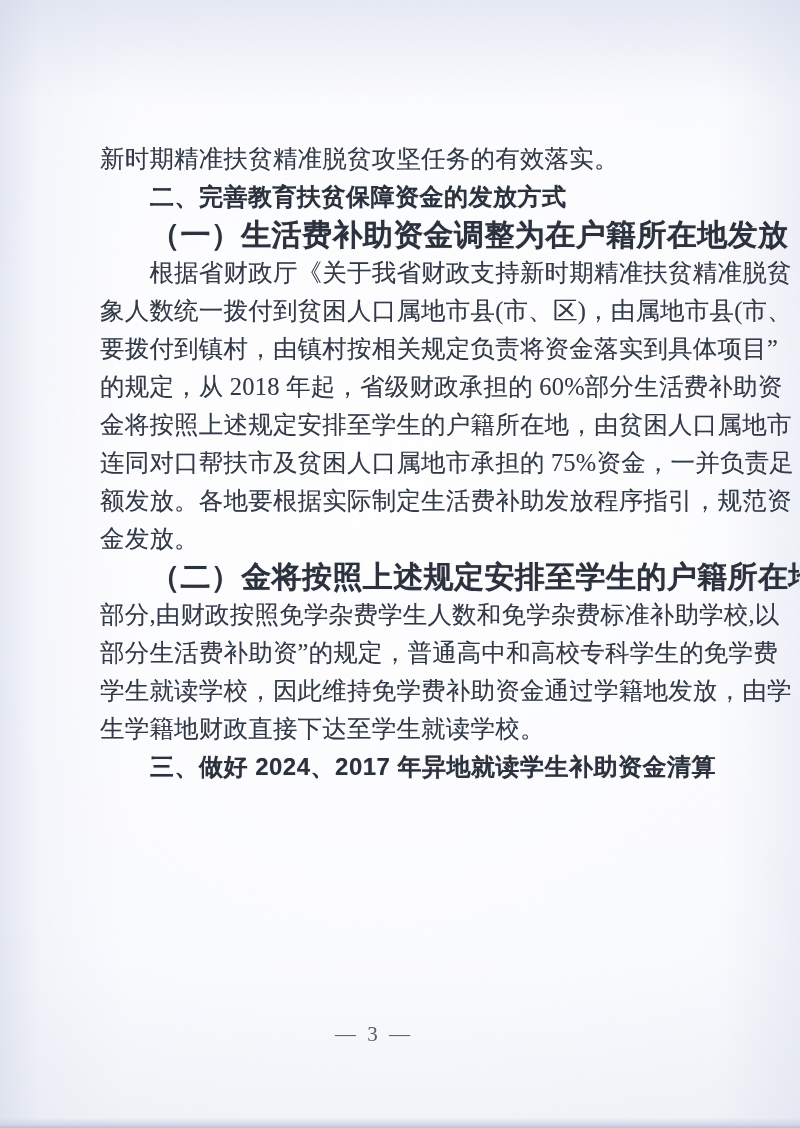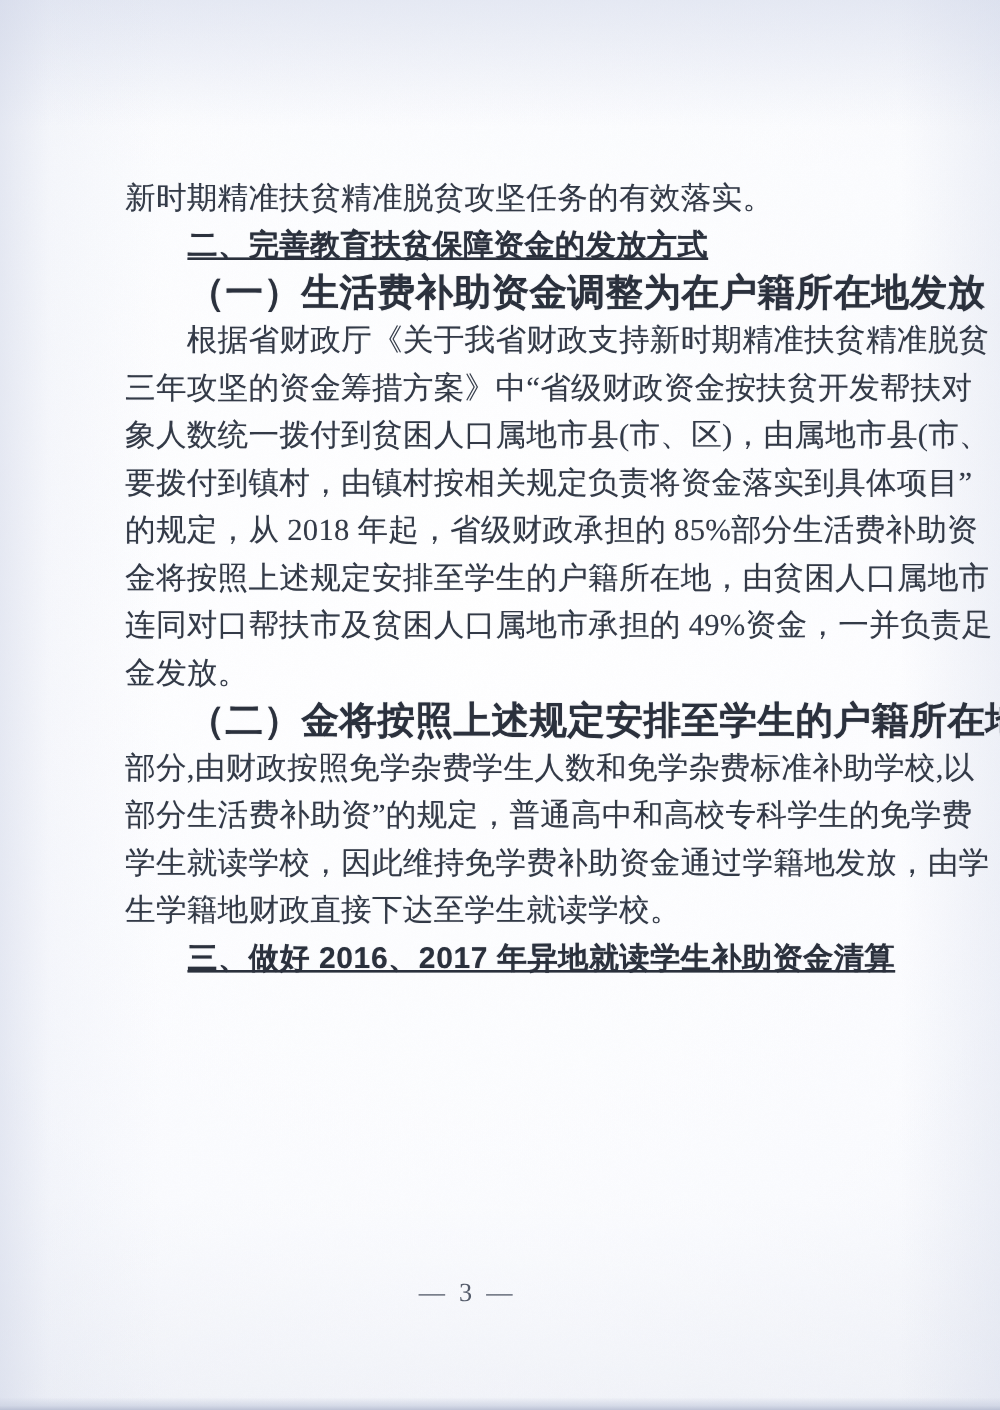--- a/index.html
+++ b/index.html
@@ -87,21 +87,20 @@
 
   
   .h-level1 {
     font-family: "Liberation Sans", "DejaVu Sans", sans-serif;
     font-weight: bold;
     font-size: 24px;
     color: #2b313d;
     padding-left: 50px;
     letter-spacing: .5px;
     text-shadow: 0 0 .7px rgba(45,52,66,.45);
-    text-decoration: underline;
   }
 
   
   .h-level2 {
     font-family: "Liberation Serif", "DejaVu Serif", serif;
     font-weight: bold;
     font-size: 30px;
     color: #2b313d;
     padding-left: 50px;
     letter-spacing: .4px;
@@ -145,34 +144,34 @@
 
   <div id="content">
 
     <div class="line body-line">新时期精准扶贫精准脱贫攻坚任务的有效落实。</div>
 
     <div class="line h-level1">二、完善教育扶贫保障资金的发放方式</div>
 
     <div class="line h-level2">（一）生活费补助资金调整为在户籍所在地发放</div>
 
     <div class="line body-line">　　根据省财政厅《关于我省财政支持新时期精准扶贫精准脱贫</div>
-    <div class="line body-line">三年攻坚的资金筹措方案》中“省级财政资金按扶贫开发帮扶对</div>
     <div class="line body-line">象人数统一拨付到贫困人口属地市县(市、区)，由属地市县(市、</div>
     <div class="line body-line">要拨付到镇村，由镇村按相关规定负责将资金落实到具体项目”</div>
-    <div class="line body-line">的规定，从 2018 年起，省级财政承担的 85%部分生活费补助资</div>
+    <div class="line body-line">的规定，从 2018 年起，省级财政承担的 60%部分生活费补助资</div>
     <div class="line body-line">金将按照上述规定安排至学生的户籍所在地，由贫困人口属地市</div>
-    <div class="line body-line">连同对口帮扶市及贫困人口属地市承担的 49%资金，一并负责足</div>
+    <div class="line body-line">连同对口帮扶市及贫困人口属地市承担的 75%资金，一并负责足</div>
+    <div class="line body-line">额发放。各地要根据实际制定生活费补助发放程序指引，规范资</div>
     <div class="line body-line">金发放。</div>
 
     <div class="line h-level2">（二）金将按照上述规定安排至学生的户籍所在地</div>
 
     <div class="line body-line">部分,由财政按照免学杂费学生人数和免学杂费标准补助学校,以</div>
     <div class="line body-line">部分生活费补助资”的规定，普通高中和高校专科学生的免学费</div>
     <div class="line body-line">学生就读学校，因此维持免学费补助资金通过学籍地发放，由学</div>
     <div class="line body-line">生学籍地财政直接下达至学生就读学校。</div>
 
-    <div class="line h-level1">三、做好 2016、2017 年异地就读学生补助资金清算</div>
+    <div class="line h-level1">三、做好 2024、2017 年异地就读学生补助资金清算</div>
 
   </div>
 
   <div id="folio">— 3 —</div>
 
 </div>
 
 </body></html>

